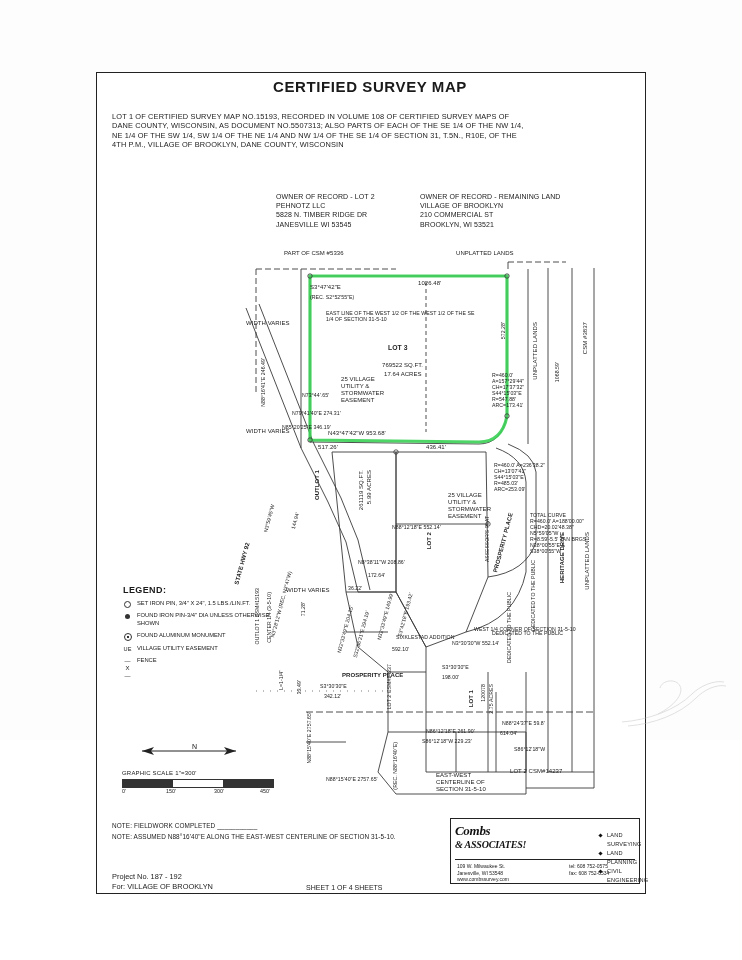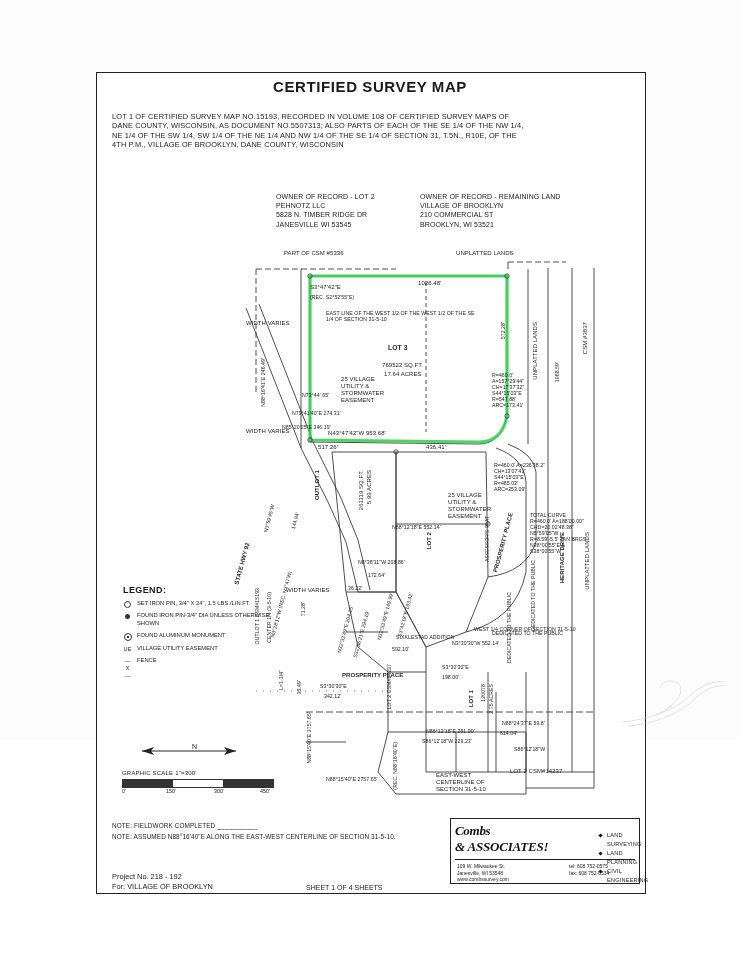--- a/index.html
+++ b/index.html
@@ -51,21 +51,21 @@
 
   
   .notes{position:absolute;left:112px;top:820px;width:320px;font-size:6.4px;line-height:11px;text-transform:uppercase;letter-spacing:.1px;}
   .proj{position:absolute;left:112px;top:872px;font-size:7.4px;line-height:10px;}
   .sheetno{position:absolute;left:306px;top:884px;font-size:7px;}
 
   
   .stamp{position:absolute;left:450px;top:818px;width:188px;height:64px;border:1.2px solid #222;background:#fff;}
   .stamp-logo{position:absolute;left:4px;top:4px;width:96px;height:34px;}
   .stamp-name{font-family:"Liberation Serif",serif;font-style:italic;font-weight:bold;font-size:13px;letter-spacing:-.3px;color:#111;}
-  .stamp-name2{font-family:"Liberation Serif",serif;font-style:italic;font-weight:bold;font-size:13px;letter-spacing:-.2px;color:#111;}
+  .stamp-name2{font-family:"Liberation Serif",serif;font-style:italic;font-weight:bold;font-size:10px;letter-spacing:-.2px;color:#111;}
   .stamp-services{position:absolute;left:108px;top:6px;font-size:5.6px;line-height:9px;text-transform:uppercase;letter-spacing:.2px;}
   .stamp-services li{list-style:none;position:relative;padding-left:8px;}
   .stamp-services li:before{content:"";position:absolute;left:0;top:3px;width:3px;height:3px;background:#111;transform:rotate(45deg);}
   .stamp-addr{position:absolute;left:6px;top:44px;font-size:5px;line-height:6.6px;}
   .stamp-tel{position:absolute;left:118px;top:44px;font-size:5px;line-height:6.6px;}
   .stamp-divider{position:absolute;left:4px;top:40px;width:180px;height:1px;background:#222;}
 
   
   .swirl{position:absolute;right:14px;bottom:10px;width:110px;height:60px;opacity:.55;}
 </style>
@@ -322,21 +322,21 @@
       <span style="left:138px;">450'</span>
     </div>
   </div>
 
   <div class="notes">
     <div>NOTE: FIELDWORK COMPLETED ___________</div>
     <div>NOTE: ASSUMED N88°16'40"E ALONG THE EAST-WEST CENTERLINE OF SECTION 31-5-10.</div>
   </div>
 
   <div class="proj">
-    <div>Project No. 218 - 192</div>
+    <div>Project No. 187 - 192</div>
     <div>For: VILLAGE OF BROOKLYN</div>
   </div>
   <div class="sheetno">SHEET 1 OF 4 SHEETS</div>
 
   <div class="stamp">
     <div class="stamp-logo">
       <div class="stamp-name">Combs</div>
       <div class="stamp-name2">&amp; ASSOCIATES!</div>
     </div>
     <ul class="stamp-services">

